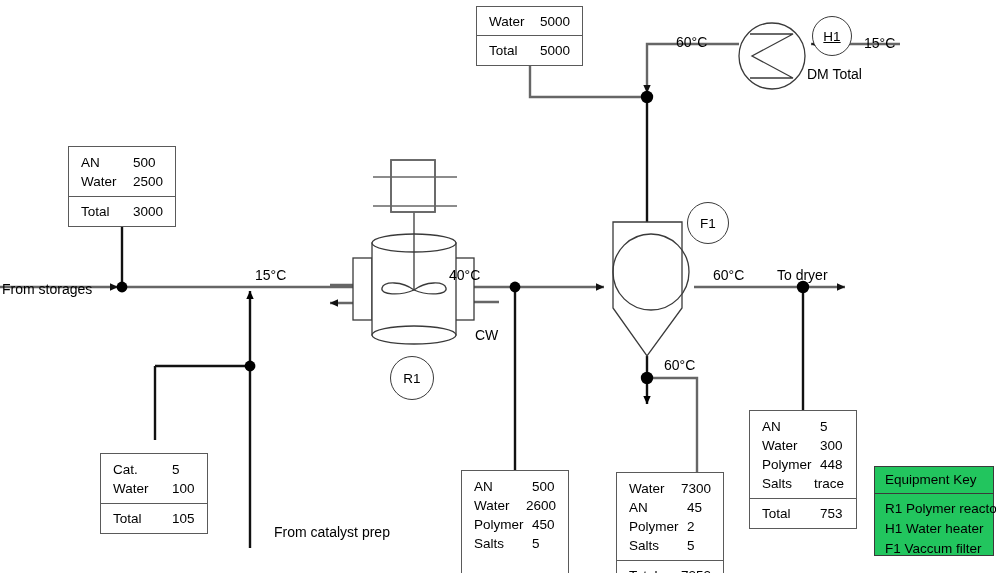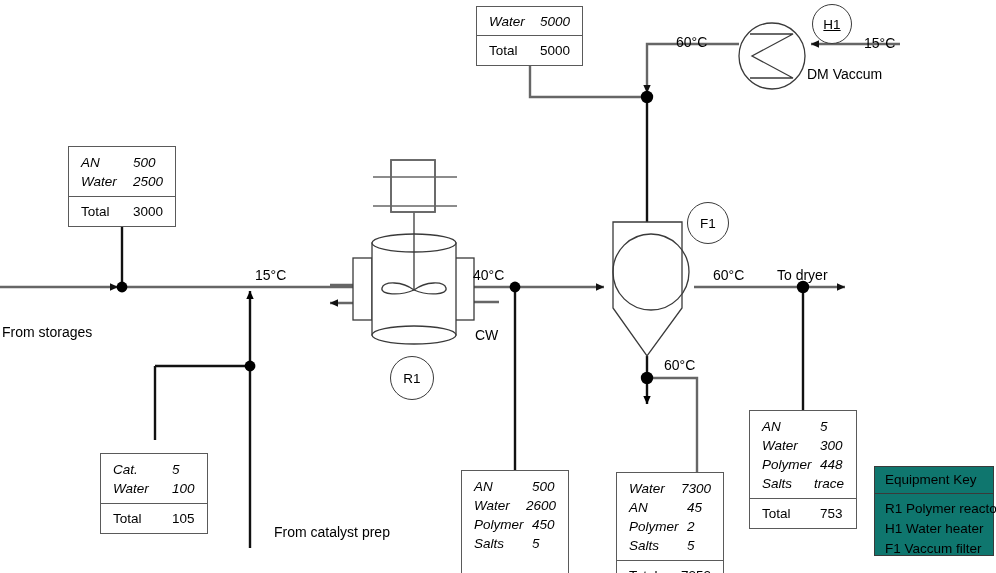--- a/index.html
+++ b/index.html
@@ -3,29 +3,29 @@
 <meta charset="utf-8">
 <style>
   html,body{margin:0;padding:0;background:#ffffff;}
   body{width:996px;height:573px;position:relative;overflow:hidden;
        font-family:"Liberation Sans","DejaVu Sans",sans-serif;color:#000;}
   #canvas{position:absolute;left:0;top:0;width:996px;height:573px;}
   svg.layer{position:absolute;left:0;top:0;width:996px;height:573px;pointer-events:none;}
 
   
   .tbl{position:absolute;border:1.6px solid #5a5a5a;background:#fff;box-sizing:border-box;}
-  .tbl .rows{padding:6px 12px 5px 12px;font-style:italic;}
+  .tbl .rows{padding:6px 12px 5px 12px;}
   .tbl .trow{display:flex;line-height:19px;font-size:13.5px;white-space:nowrap;}
   .tbl .trow .k{display:inline-block;}
   .tbl .trow .v{display:inline-block;}
   .tbl .totbar{border-top:1.6px solid #5a5a5a;}
   .tbl .totrow{display:flex;line-height:19px;font-size:13.5px;padding:5px 12px 5px 12px;white-space:nowrap;align-items:flex-end;}
 
   
-  .keybox{position:absolute;border:1.3px solid #3a3a3a;background:#0f766e;box-sizing:border-box;}
+  .keybox{position:absolute;border:1.3px solid #3a3a3a;background:#22c55e;box-sizing:border-box;}
   .keybox .khead{font-size:13.5px;line-height:22px;padding:2px 10px 2px 10px;
                  border-bottom:1.3px solid #3a3a3a;}
   .keybox .kbody{padding:5px 10px 6px 10px;}
   .keybox .krow{font-size:13.5px;line-height:20px;white-space:nowrap;}
 
   
   .lbl{position:absolute;font-size:14px;line-height:15px;white-space:nowrap;color:#000;}
 
   
   .tag{position:absolute;border:1.1px solid #3a3a3a;border-radius:50%;
@@ -260,29 +260,29 @@
       <div class="krow">F1 Vaccum filter</div>
     </div>
   </div>
 
   <div class="tag" style="left:390px;top:356px;width:44px;height:44px;">
     <span>R1</span>
   </div>
   <div class="tag" style="left:687px;top:202px;width:42px;height:42px;">
     <span>F1</span>
   </div>
-  <div class="tag" style="left:812px;top:4px;width:40px;height:40px;text-decoration:underline;">
+  <div class="tag" style="left:812px;top:16px;width:40px;height:40px;text-decoration:underline;">
     <span>H1</span>
   </div>
 
-  <div class="lbl" style="left:2px;top:282px;margin-top:43px;">From storages</div>
+  <div class="lbl" style="left:2px;top:282px;">From storages</div>
   <div class="lbl" style="left:274px;top:525px;text-align:right;">From catalyst prep</div>
   <div class="lbl" style="left:255px;top:268px;">15°C</div>
-  <div class="lbl" style="left:473px;top:268px;">40°C</div>
+  <div class="lbl" style="left:449px;top:268px;">40°C</div>
   <div class="lbl" style="left:475px;top:316px;margin-top:12px;">CW</div>
   <div class="lbl" style="left:676px;top:35px;">60°C</div>
   <div class="lbl" style="left:864px;top:36px;">15°C</div>
-  <div class="lbl" style="left:807px;top:67px;">DM Vaccum</div>
+  <div class="lbl" style="left:807px;top:67px;">DM Total</div>
   <div class="lbl" style="left:713px;top:268px;">60°C</div>
   <div class="lbl" style="left:777px;top:268px;">To dryer</div>
   <div class="lbl" style="left:664px;top:358px;">60°C</div>
 
 </div>
 
 </body></html>

